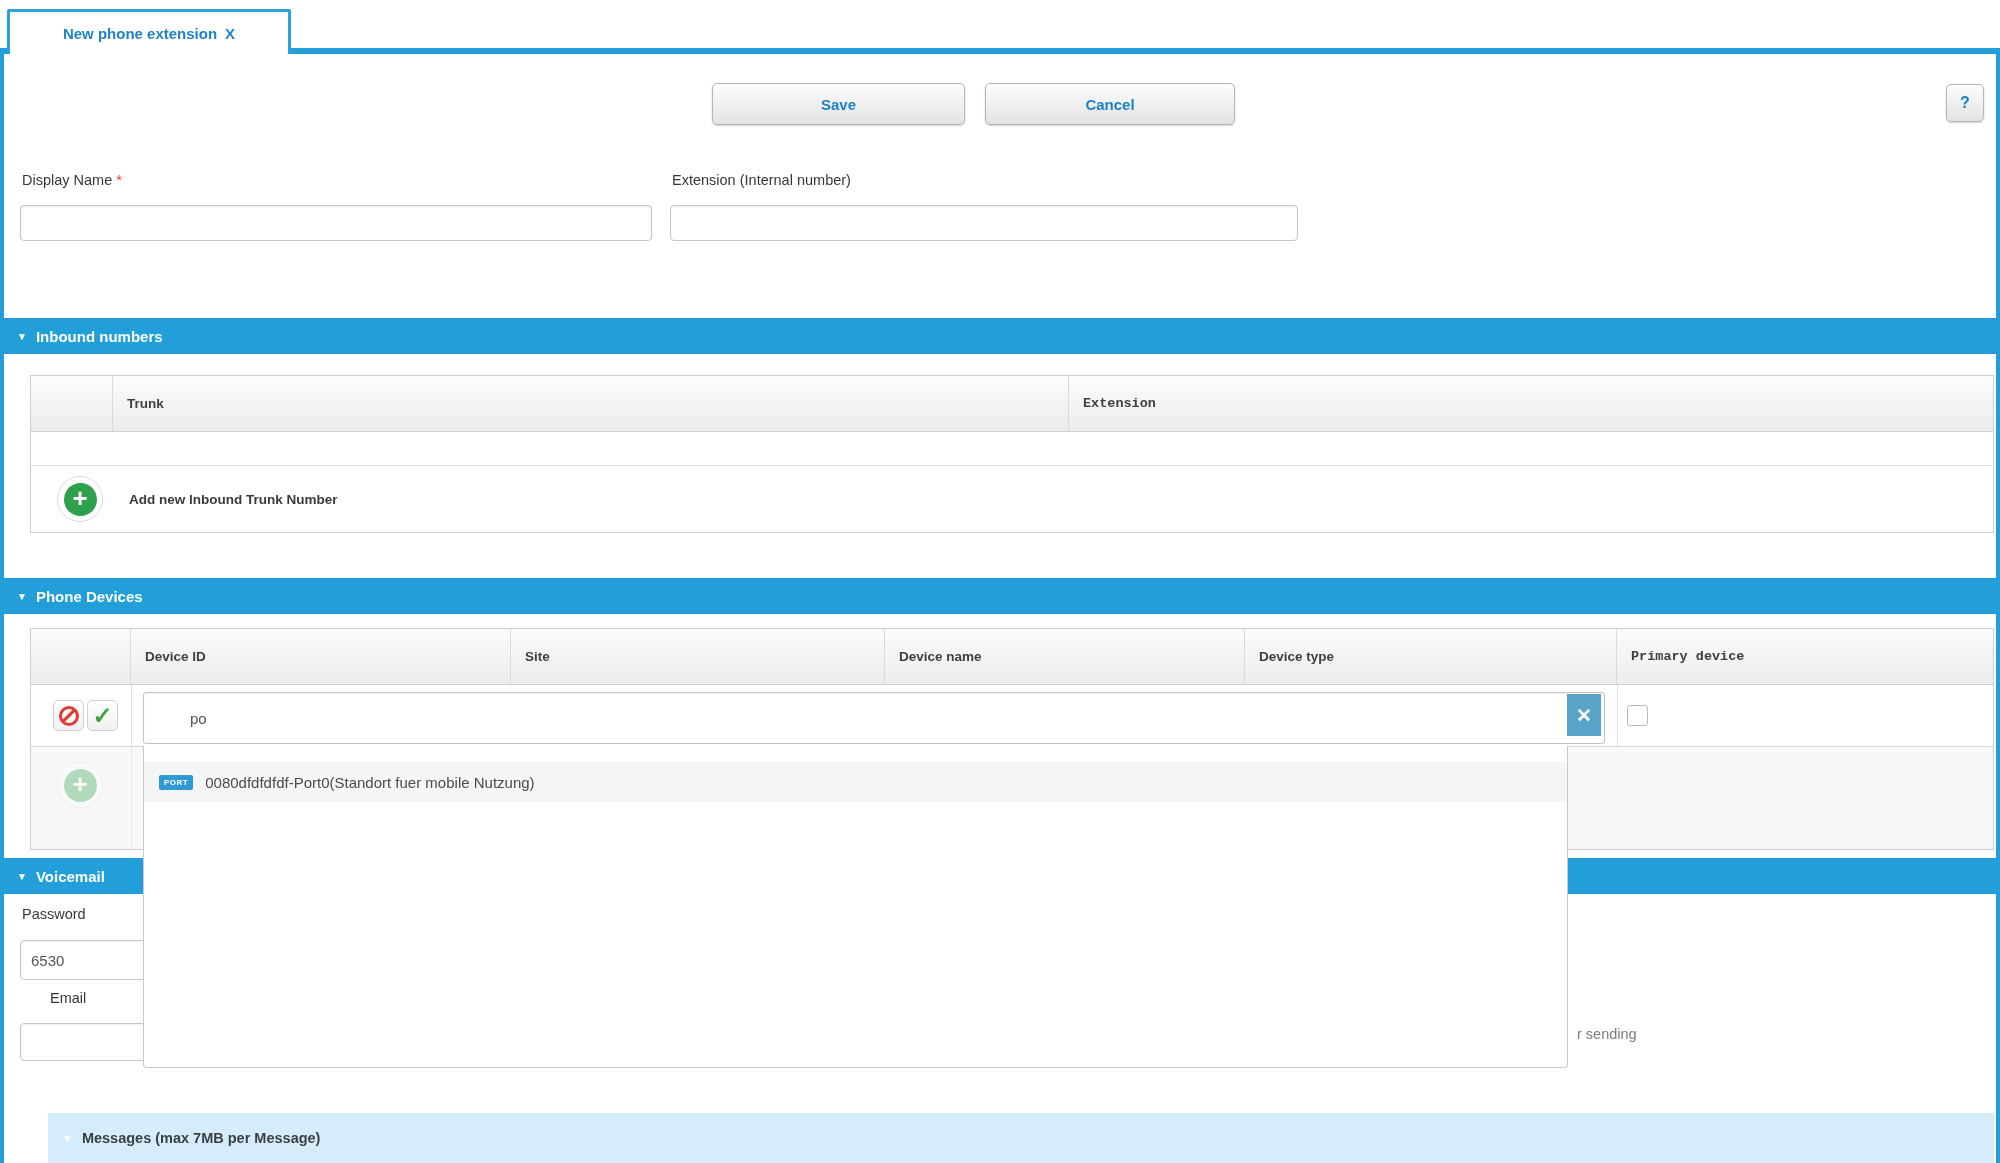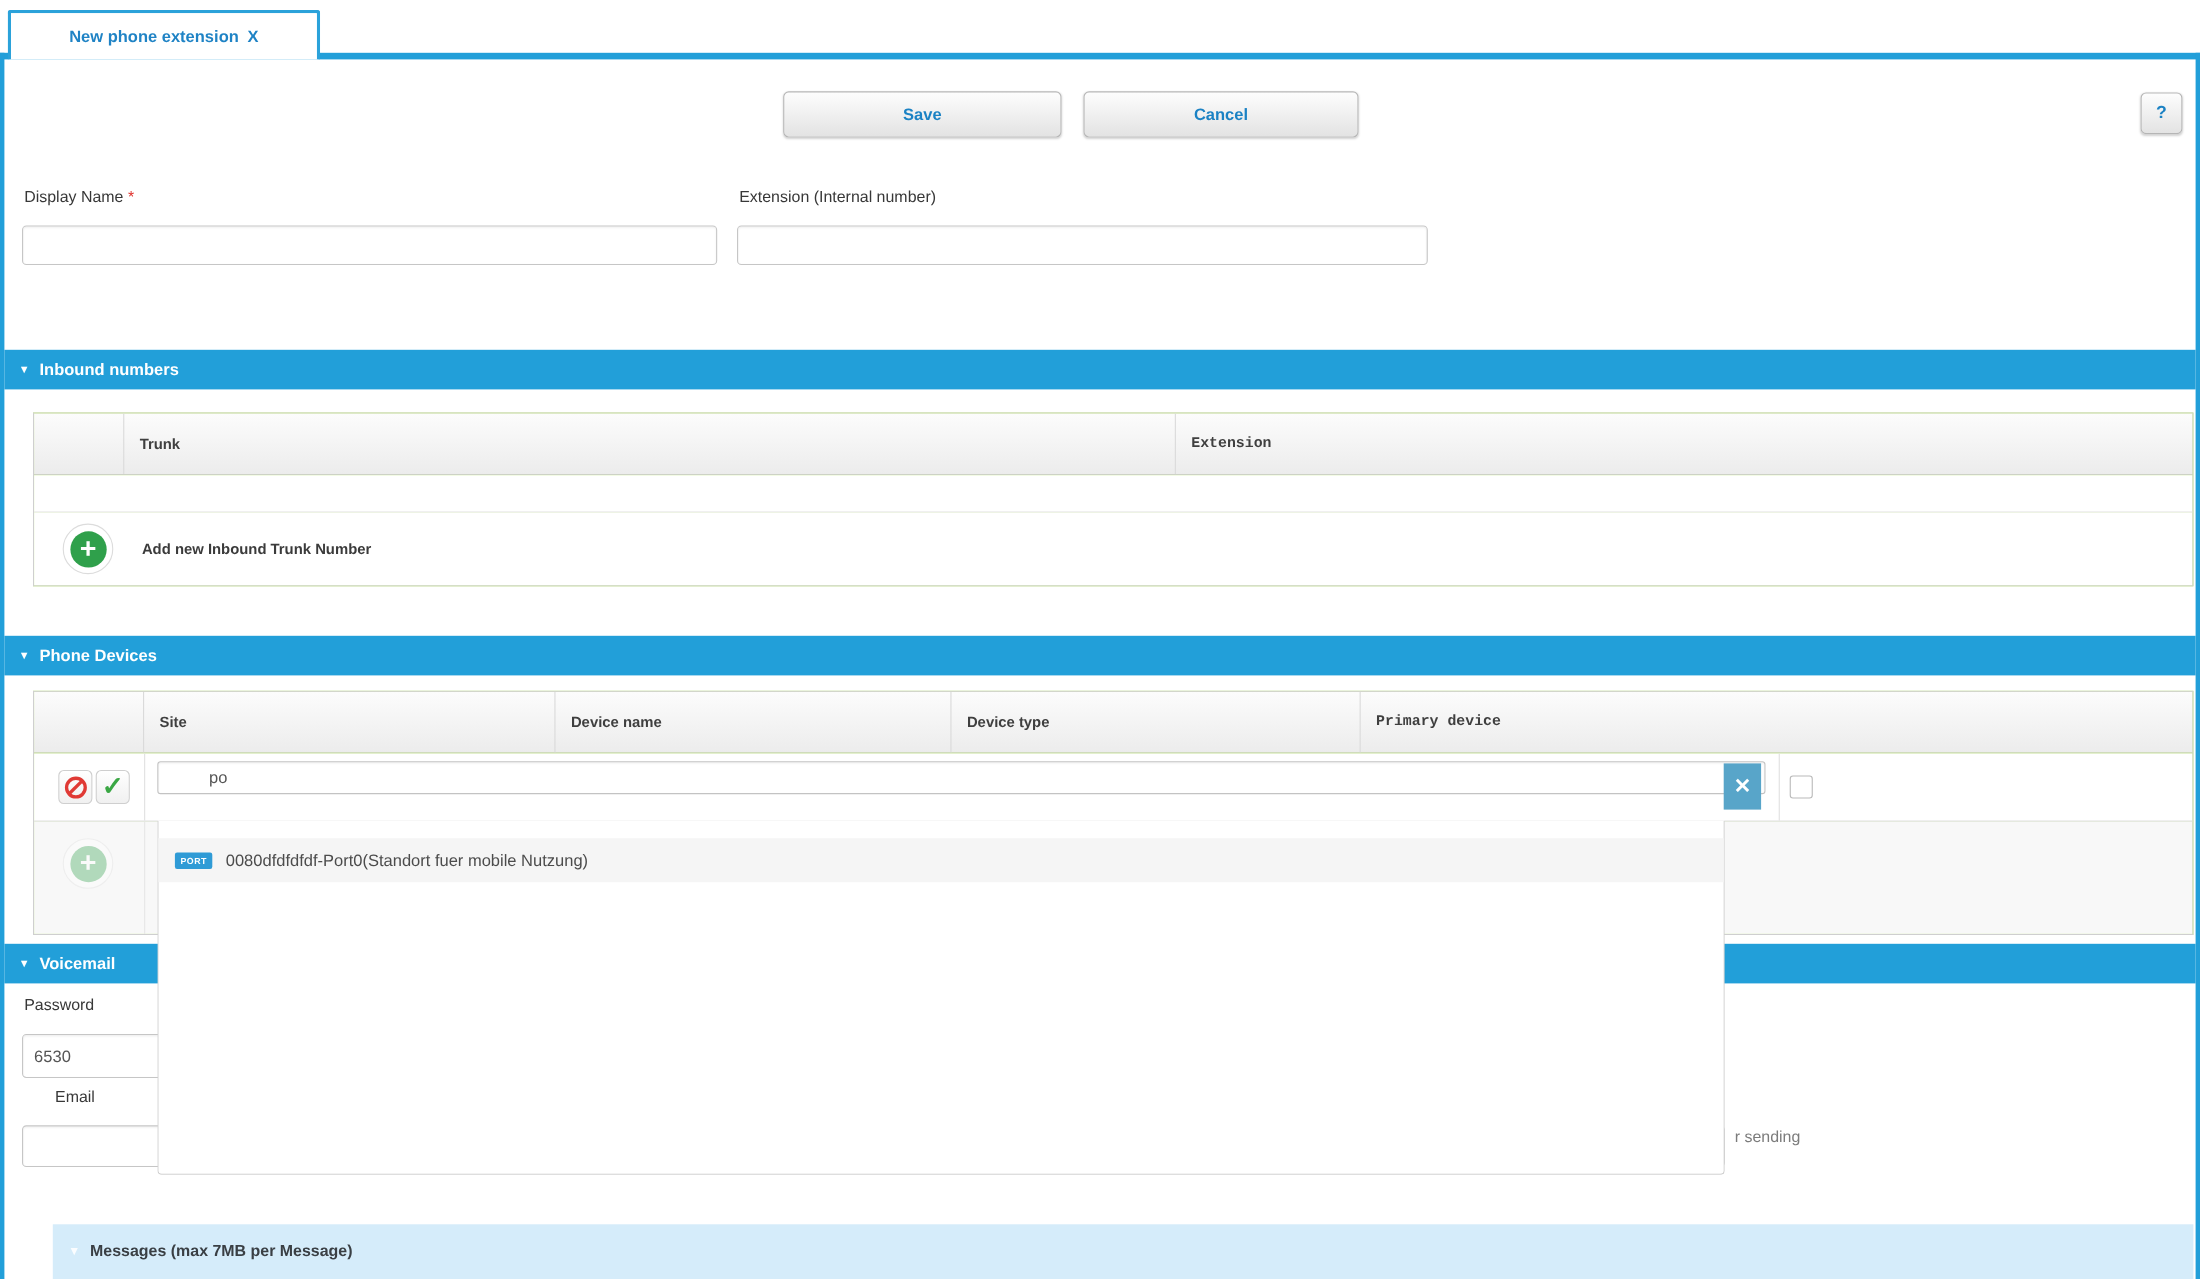--- a/index.html
+++ b/index.html
@@ -111,21 +111,21 @@
   #btn-block { left:22px; }
   #btn-accept { left:56px; }
   .block-glyph { position:relative; width:20px; height:20px; border:3px solid #e03a35; border-radius:50%; }
   .block-glyph::after {
     content:""; position:absolute; left:-1px; top:5.5px; width:16px; height:3px;
     background:#e03a35; transform:rotate(-45deg);
   }
   .check-glyph { color:#3aa744; font-size:24px; font-weight:bold; line-height:1; }
 
   #dev-input {
-    position:absolute; left:112px; top:7px; width:1462px; height:30px;
+    position:absolute; left:112px; top:7px; width:1462px; height:52px;
     border:1px solid #c3c3c3; border-radius:3px; background:#fff;
     box-shadow:inset 0 1px 2px rgba(0,0,0,.06);
     font-size:15px; color:#555; padding-left:46px;
     font-family:"Liberation Sans", sans-serif;
   }
   #btn-clear {
     position:absolute; left:1536px; top:9px; width:34px; height:42px;
     background:#58a5c9; color:#fff; font-size:19px; font-weight:bold;
     display:flex; align-items:center; justify-content:center; cursor:pointer;
   }
@@ -224,20 +224,21 @@
   </div>
 
   <div class="sect" id="sect-devices">
     <span class="arrow">▼</span>
     <span>Phone Devices</span>
   </div>
 
   <div class="tbl" id="tbl-devices">
     <div class="thead">
       <div class="th c0"></div>
+      <div class="th c1">Device ID</div>
       <div class="th c2">Site</div>
       <div class="th c3">Device name</div>
       <div class="th c4">Device type</div>
       <div class="th c5">Primary device</div>
     </div>
 
     <div class="dev-row">
       <div class="vline1"></div>
       <div class="vline2"></div>
       <div class="mini-btn" id="btn-block">

